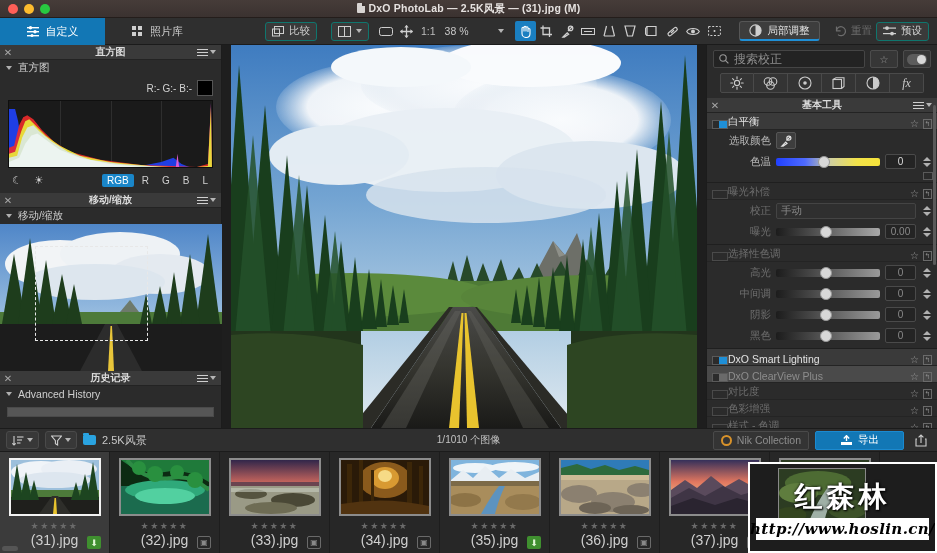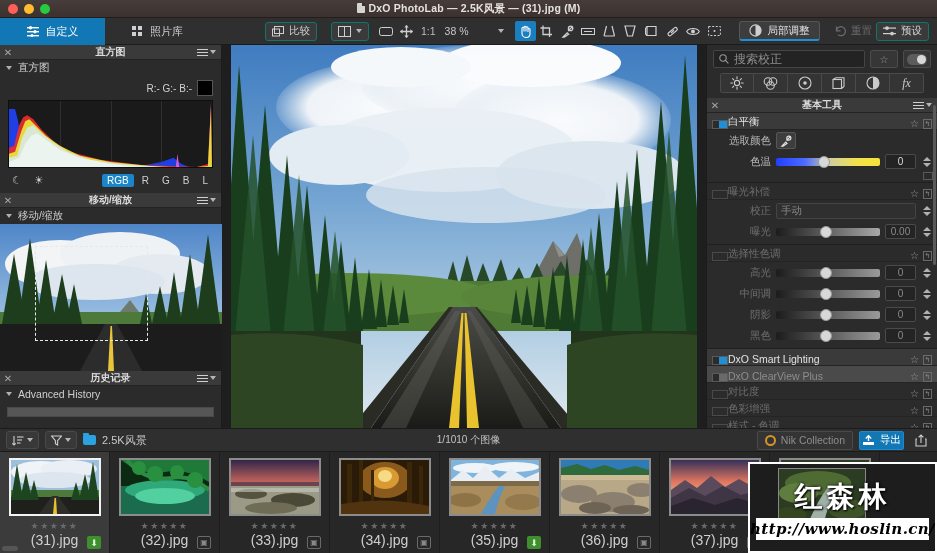--- a/index.html
+++ b/index.html
@@ -219,21 +219,21 @@
   .folder-ico { width:13px; height:10px; background:#2aa3e0; border-radius:1px 2px 2px 2px; position:relative;}
   .folder-ico::before{content:"";position:absolute;left:0;top:-2px;width:6px;height:2px;background:#2aa3e0;border-radius:1px 1px 0 0;}
   .bb-center { position:absolute; left:0; right:0; text-align:center; font-size:10px; color:#c3c3c3;}
   .bb-right { margin-left:auto; display:flex; align-items:center; gap:6px; z-index:2;}
   .nik {
     height:19px; display:flex; align-items:center; gap:5px; padding:0 7px;
     background:#343434; border:1px solid #4a4a4a; border-radius:2px; color:#8d8d8d; font-size:10.5px;
   }
   .nik .ring { width:11px;height:11px;border-radius:50%;border:2px solid #d8922a; }
   .export {
-    height:19px; display:flex; align-items:center; gap:5px; padding:0 2px;
+    height:19px; display:flex; align-items:center; gap:5px; padding:0 24px;
     background:#1277b5; border:1px solid #1b8ad0; border-radius:2px; color:#fff; font-size:10.5px;
   }
 
   
   .filmstrip {
     position:absolute; left:0; top:452px; width:937px; height:101px;
     background:#272727; display:flex;
   }
   .thumb {
     width:110px; height:101px; border-right:1px solid #1d1d1d;

